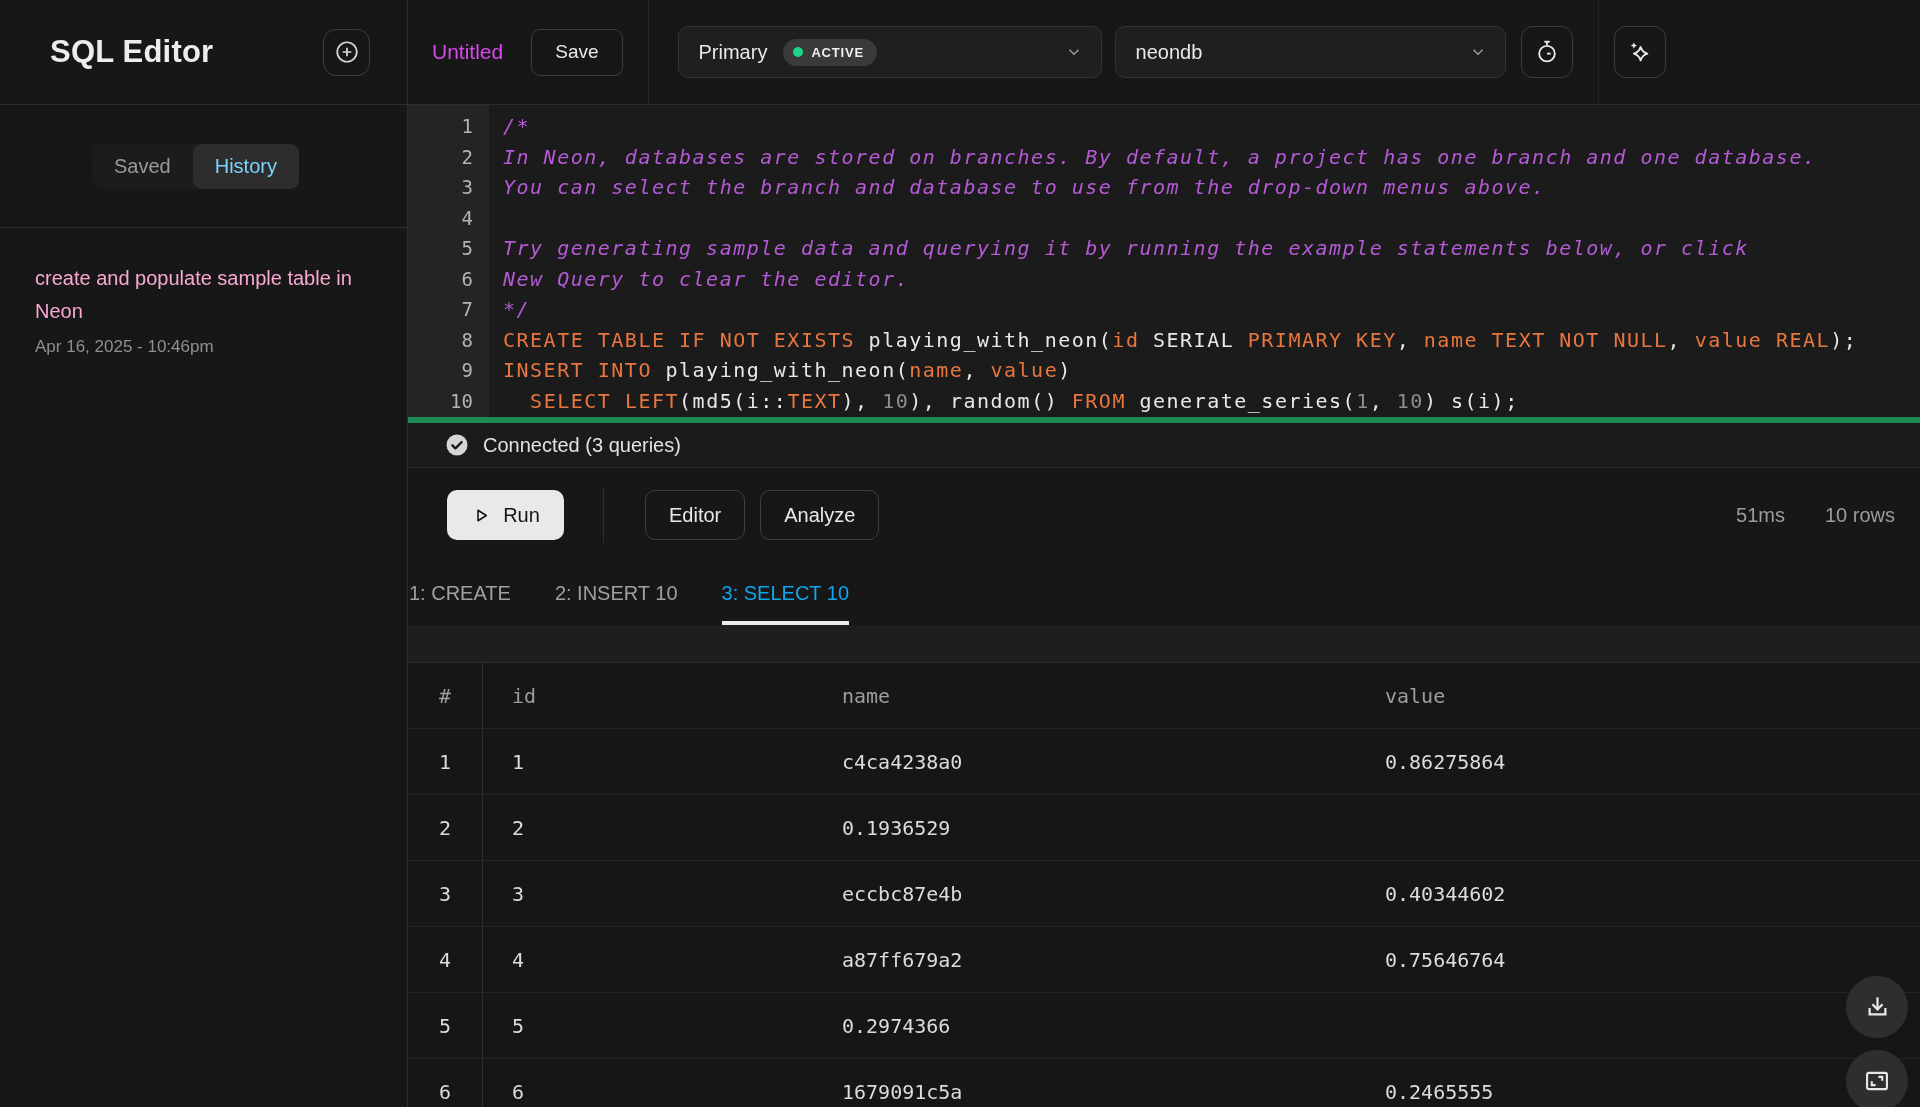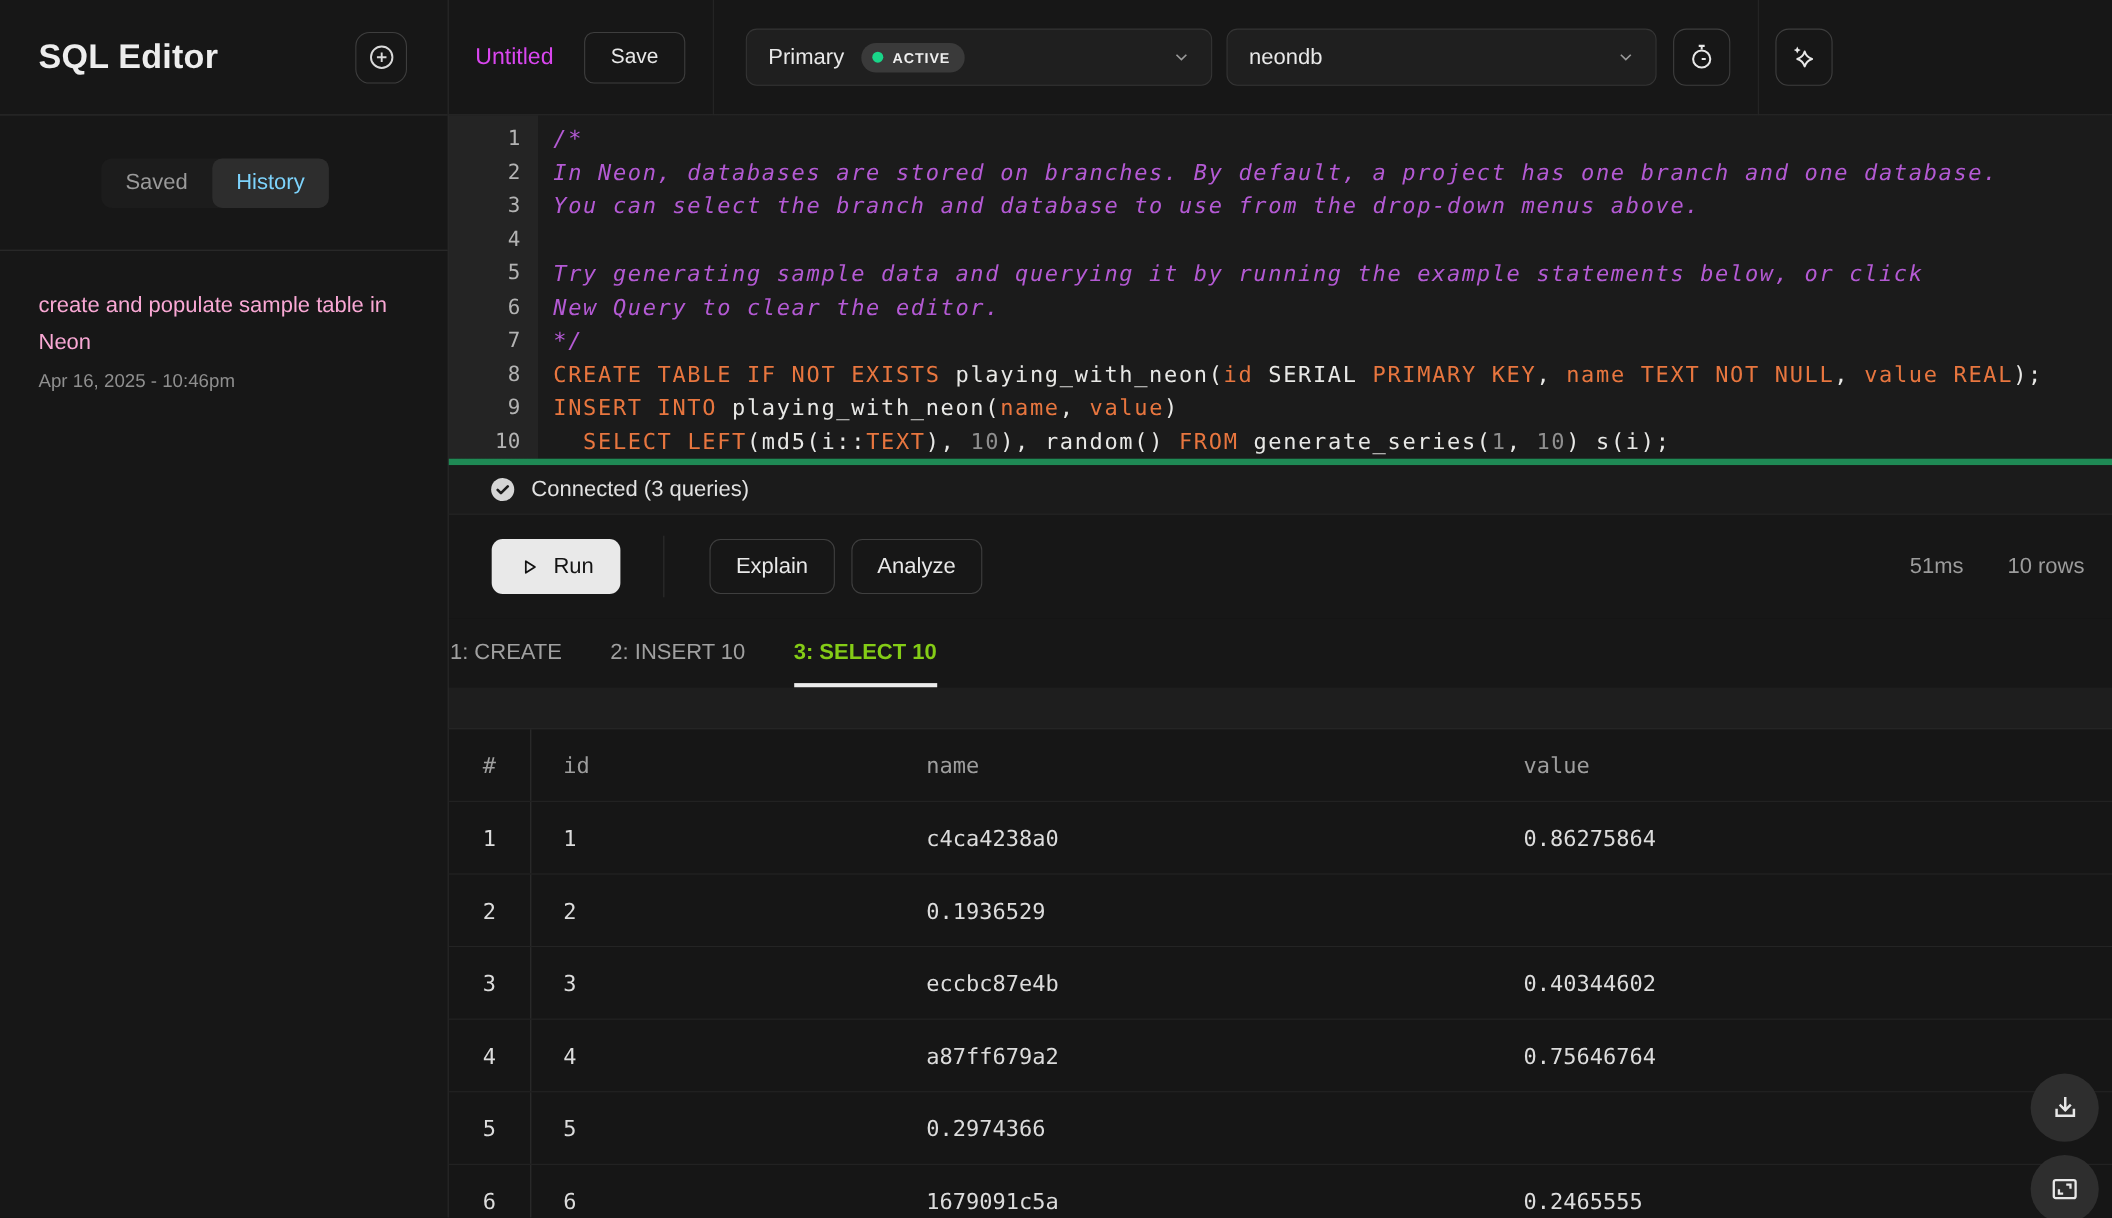--- a/index.html
+++ b/index.html
@@ -4,21 +4,21 @@
 <style>
   * { margin:0; padding:0; box-sizing:border-box; }
   html,body { width:1920px; height:1107px; background:#141414; overflow:hidden;
               font-family:"Liberation Sans", sans-serif; color:#e5e5e5; }
   .app { display:flex; width:100%; height:100%; }
 
   
   .sidebar { width:408px; min-width:408px; background:#171717; border-right:1px solid #2d2d2d;
              display:flex; flex-direction:column; }
   .sidebar-header { height:105px; border-bottom:1px solid #2d2d2d; display:flex;
-                    align-items:center; justify-content:space-between; padding:0 37px 0 35px; }
+                    align-items:center; justify-content:space-between; padding:0 37px 0 50px; }
   .sidebar-title { font-size:31px; font-weight:700; color:#ededed; letter-spacing:.2px; }
   .new-query-btn { width:47px; height:47px; border:1px solid #3e3e3e; border-radius:13px;
                    background:transparent; display:flex; align-items:center; justify-content:center;
                    color:#d9d9d9; cursor:pointer; }
   .sidebar-tabs-wrap { padding:39px 0 38px 92px; border-bottom:1px solid #2d2d2d; }
   .seg-group { display:inline-flex; background:#1c1c1c; border-radius:10px; }
   .seg { padding:11px 22px; font-size:20px; color:#9a9a9a; border-radius:9px; cursor:pointer; }
   .seg.active { background:#2d2d2d; color:#7dd3fc; }
   .history-item { padding:34px 40px 0 35px; cursor:pointer; }
   .history-title { font-size:20px; line-height:33px; color:#f9a8d4; }
@@ -74,21 +74,21 @@
   .ghost-btn { height:50px; padding:0 23px; margin-left:41px; background:transparent; color:#e9e9e9;
                border:1px solid #3f3f3f; border-radius:10px; font-size:20px; cursor:pointer; }
   .ghost-btn + .ghost-btn { margin-left:15px; }
   .run-stats { margin-left:auto; display:flex; gap:40px; font-size:20px; color:#9c9c9c; }
 
   
   .rtabs { height:63px; min-height:63px; background:#171717; display:flex; align-items:stretch;
            padding-left:1px; }
   .rtab { display:flex; align-items:center; margin-right:44px; font-size:20px; color:#a0a0a0;
           border-bottom:4px solid transparent; padding-top:4px; cursor:pointer; }
-  .rtab.active { color:#84cc16; border-bottom-color:#ececec;font-weight:bold; }
+  .rtab.active { color:#0ea5e9; border-bottom-color:#ececec; }
   .results { flex:1; background:#1e1e1e; overflow:hidden; }
   .rtable { margin-top:37px; font-family:"DejaVu Sans Mono", monospace; font-size:20px;
             border-top:1px solid #2a2a2a; background:#161616; }
   .trow { display:flex; height:66px; border-bottom:1px solid #242424; align-items:center; }
   .trow.header { color:#9e9e9e; }
   .tcell { overflow:hidden; white-space:nowrap; }
   .col-num { width:75px; min-width:75px; text-align:center; border-right:1px solid #2e2e2e;
              align-self:stretch; display:flex; align-items:center; justify-content:center; }
   .col-id { width:329px; min-width:329px; padding-left:29px; }
   .col-name { width:543px; min-width:543px; padding-left:30px; }
@@ -241,21 +241,21 @@
     <div class="actions-row">
       <button class="run-btn">
         <span>
           <svg width="21" height="21" viewBox="0 0 24 24" fill="none" stroke="#141414" stroke-width="1.8" stroke-linejoin="round">
             <path d="M8 6v12l9.5-6z"></path>
           </svg>
         </span>
         <span>Run</span>
       </button>
       <div class="action-divider"></div>
-      <button class="ghost-btn">Explain</button>
+      <button class="ghost-btn">Editor</button>
       <button class="ghost-btn">Analyze</button>
       <div class="run-stats">
         <span>51ms</span>
         <span>10 rows</span>
       </div>
     </div>
 
     <div class="rtabs">
       <div class="rtab">1: CREATE</div>
       <div class="rtab">2: INSERT 10</div>

